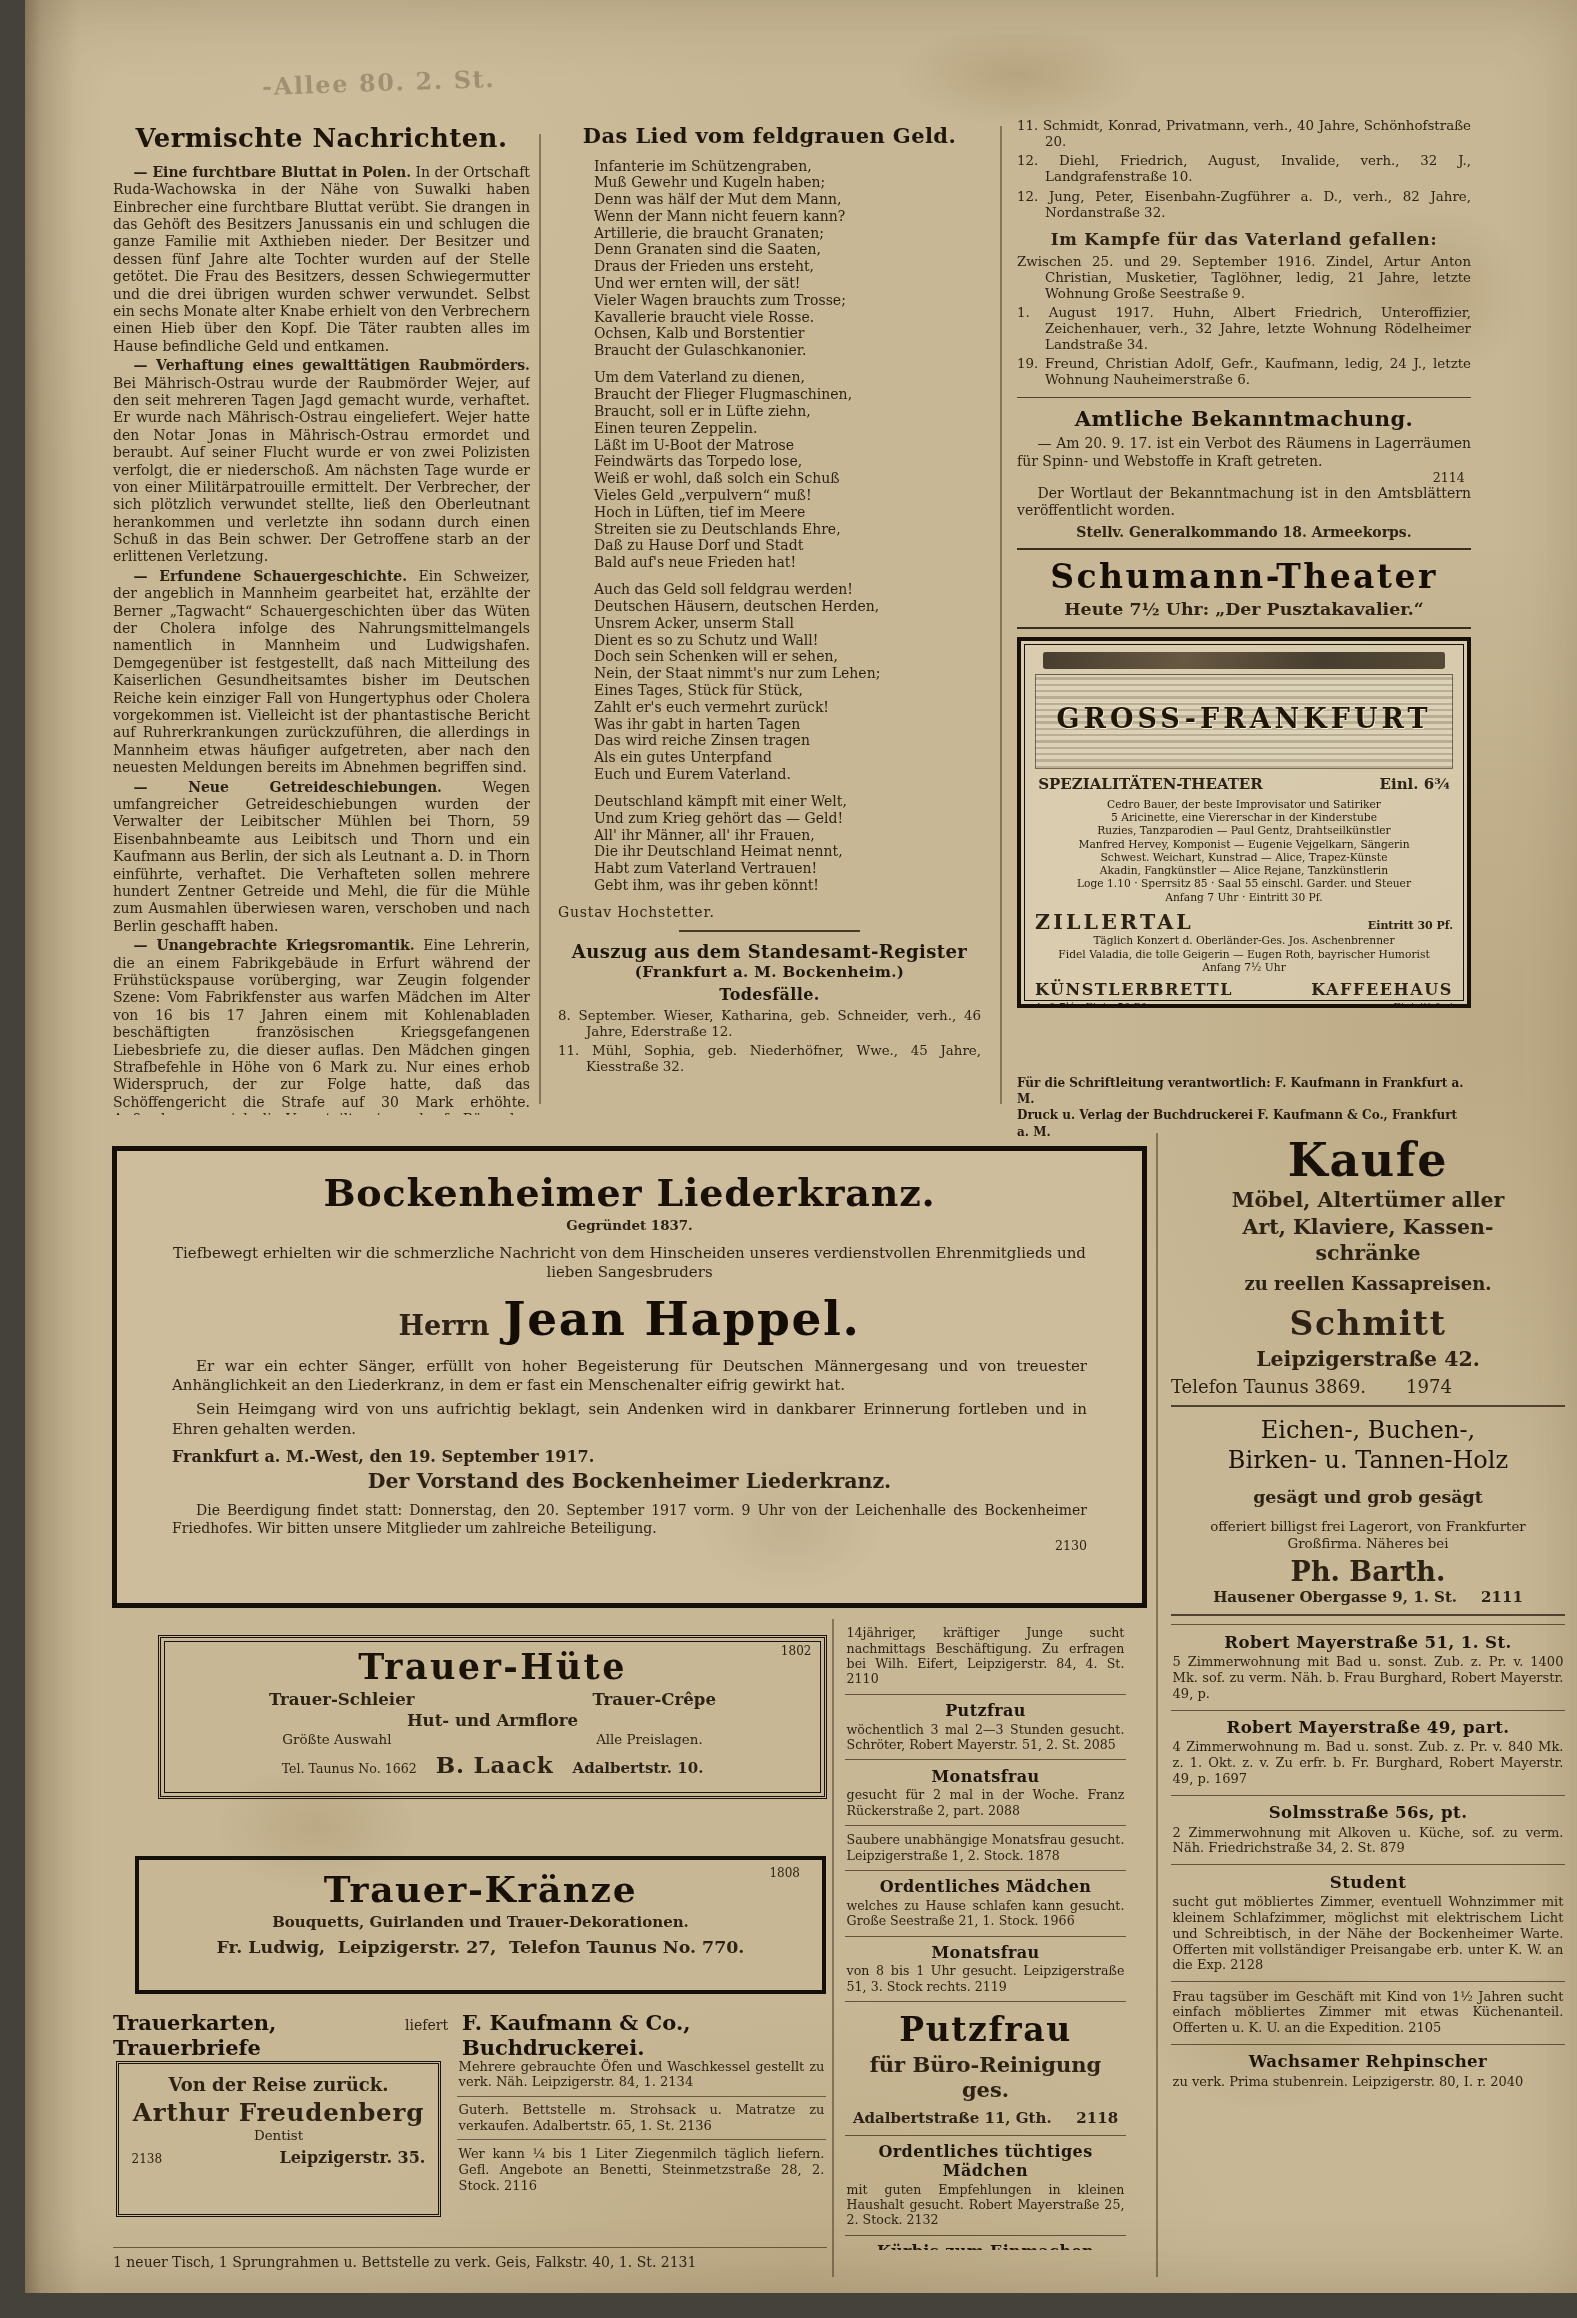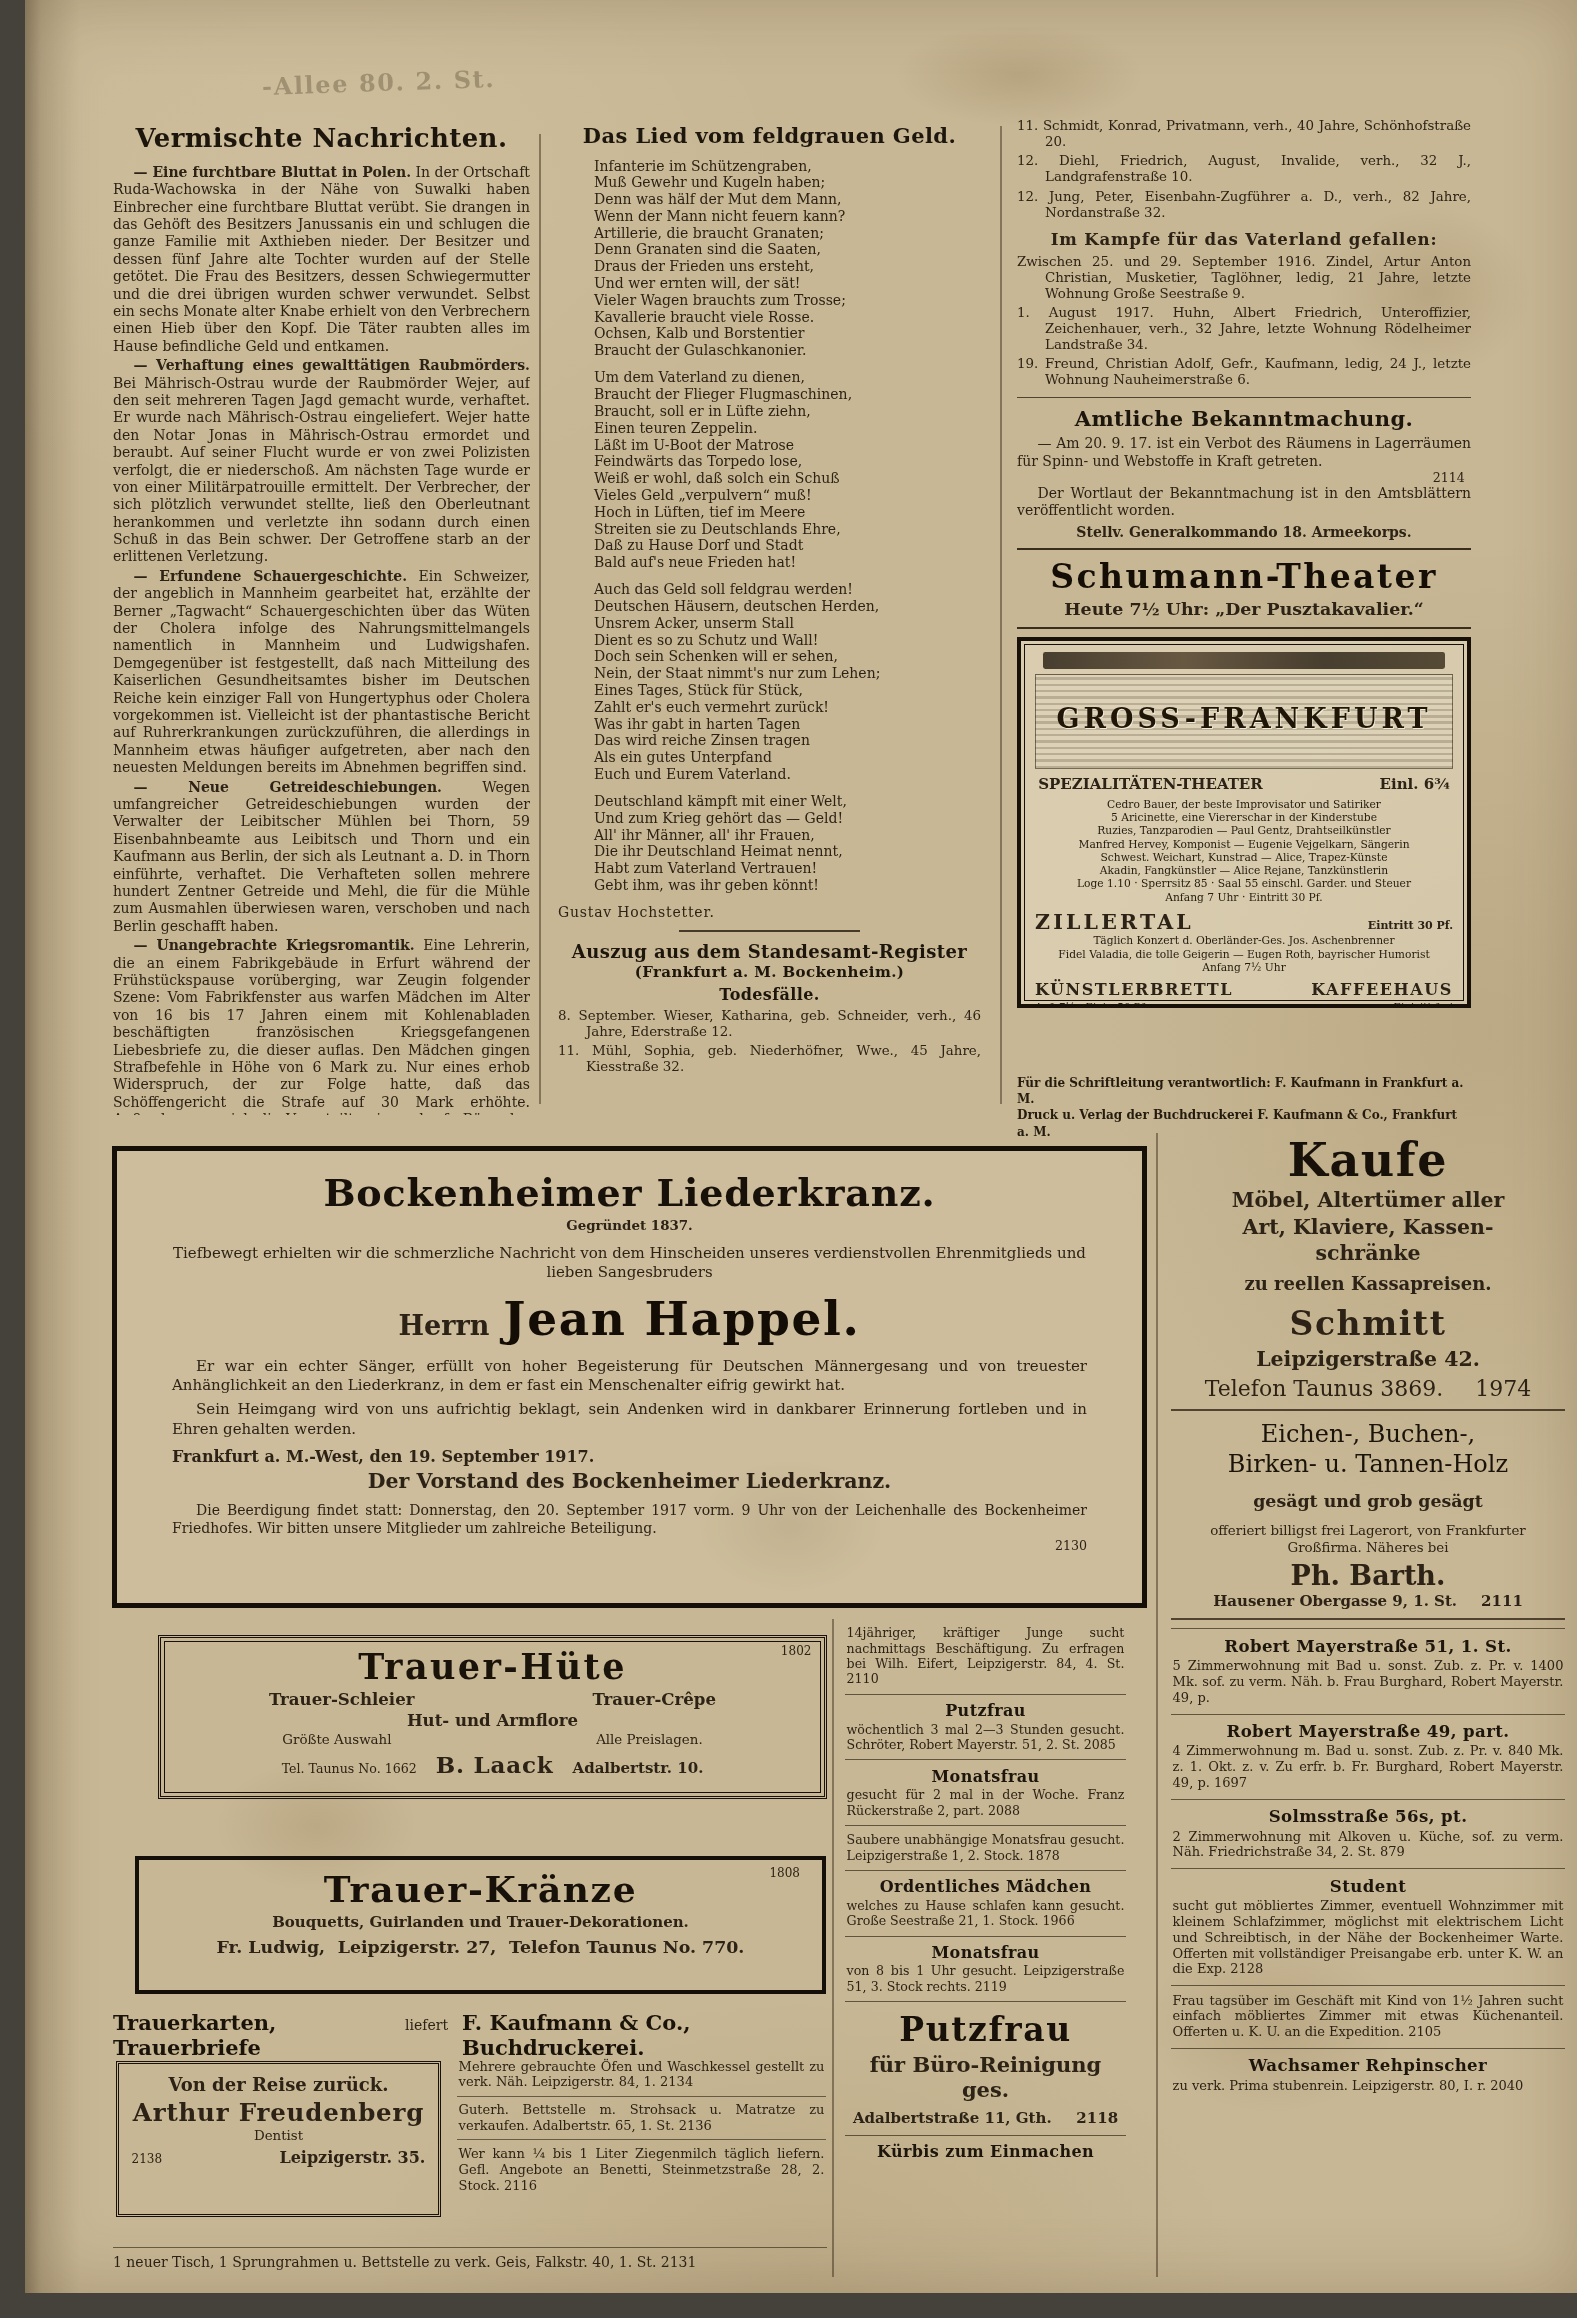--- a/index.html
+++ b/index.html
@@ -64,21 +64,21 @@
   .ob-signature{font-size:20.5px;font-weight:bold;margin-bottom:8px}
   .ob-funeral{font-size:14px;line-height:1.3;text-align:justify;text-indent:24px}
   .ob-num{font-size:12.6px;text-align:right}
   .rail{position:absolute;overflow:hidden}
   .kaufe{text-align:center}
   .kaufe-title{font-size:46px;font-weight:bold;letter-spacing:1.6px;color:#17110a}
   .kaufe-l{font-size:20.5px;font-weight:bold;line-height:1.3}
   .kaufe-l4{font-size:18px;font-weight:bold;margin:6.3px 0 9.5px}
   .kaufe-name{font-size:33px;font-weight:bold;letter-spacing:1.6px;margin:4.7px 0}
   .kaufe-addr{font-size:20.5px;font-weight:bold}
-  .kaufe-telrow{display:flex;justify-content:center;gap:32px;font-size:22px;margin-top:4.7px}
+  .kaufe-telrow{display:flex;gap:40px;font-size:18px;margin-top:4.7px}
   .wood{text-align:center}
   .wood-l12{font-size:24px;font-weight:normal;line-height:1.25;color:#1a130a}
   .wood-l3{font-size:17.4px;font-weight:bold;margin:12px 0}
   .wood-l4{font-size:13.4px;line-height:1.25;margin:1.6px 11px}
   .wood-name{font-size:27px;font-weight:bold;margin-top:3.2px}
   .wood-addrrow{display:flex;justify-content:center;gap:24px;font-size:15px;font-weight:bold;margin-top:1.6px}
   .rad{border-top:1.6px solid rgba(40,30,15,.65);padding:6.3px 1.6px 8px}
   .rad:first-child{border-top:none}
   .rad-head{font-size:16.6px;text-align:center;margin-bottom:2.4px}
   .rad-head:empty{display:none}
@@ -357,20 +357,24 @@
     </div>
     <div class="putz-big">
       <div class="putz-l1">Putzfrau</div>
       <div class="putz-l2">für Büro-Reinigung ges.</div>
       <div class="putz-addrrow">
         <span>Adalbertstraße 11, Gth.</span>
         <span>2118</span>
       </div>
     </div>
     <div class="mad">
+      <div class="mad-head fr">Ordentliches tüchtiges Mädchen</div>
+      <p class="mad-text">mit guten Empfehlungen in kleinen Haushalt gesucht. Robert Mayerstraße 25, 2. Stock. 2132</p>
+    </div>
+    <div class="mad">
       <div class="mad-head fr">Kürbis zum Einmachen</div>
 
     </div>
   </section>
 
   <div class="box th-box" style="left:133px;top:1635px;width:669px;height:164px">
     <div class="th-num">1802</div>
     <div class="th-title">Trauer-Hüte</div>
     <div class="th-row">
       <span>Trauer-Schleier</span>

